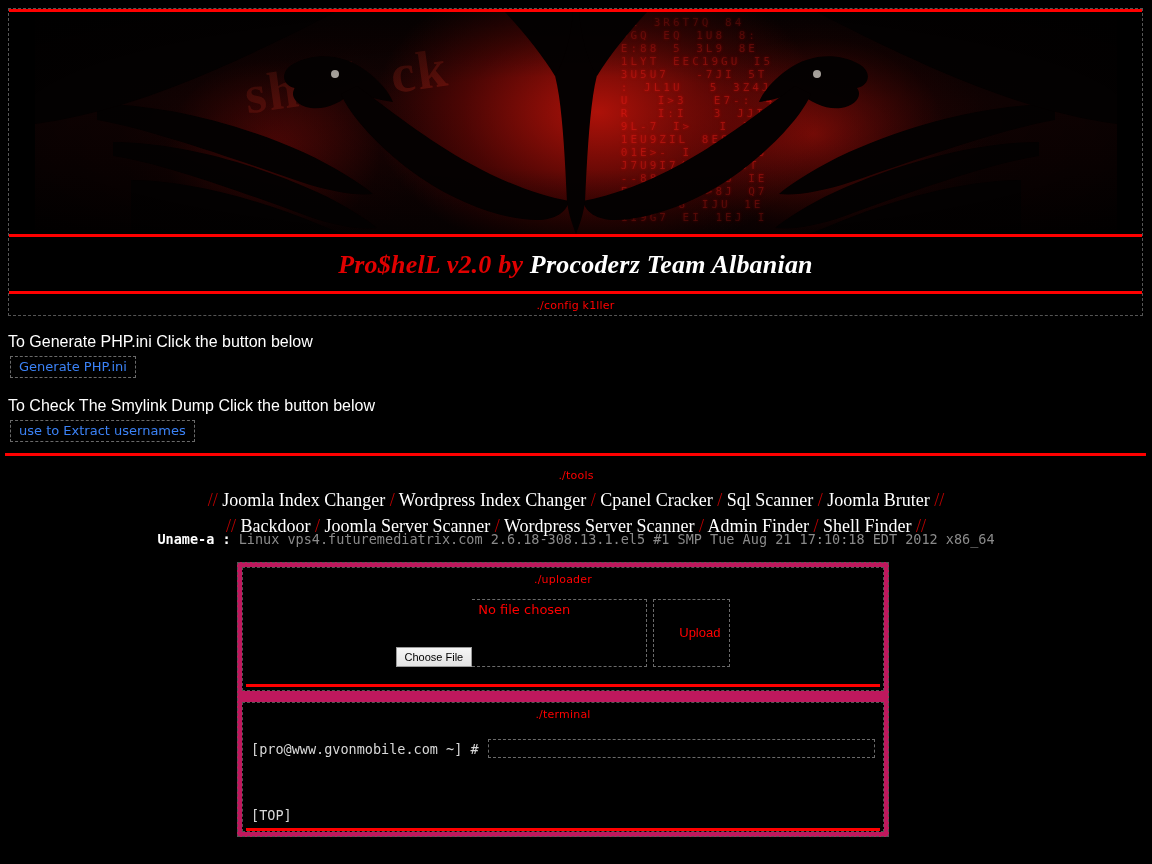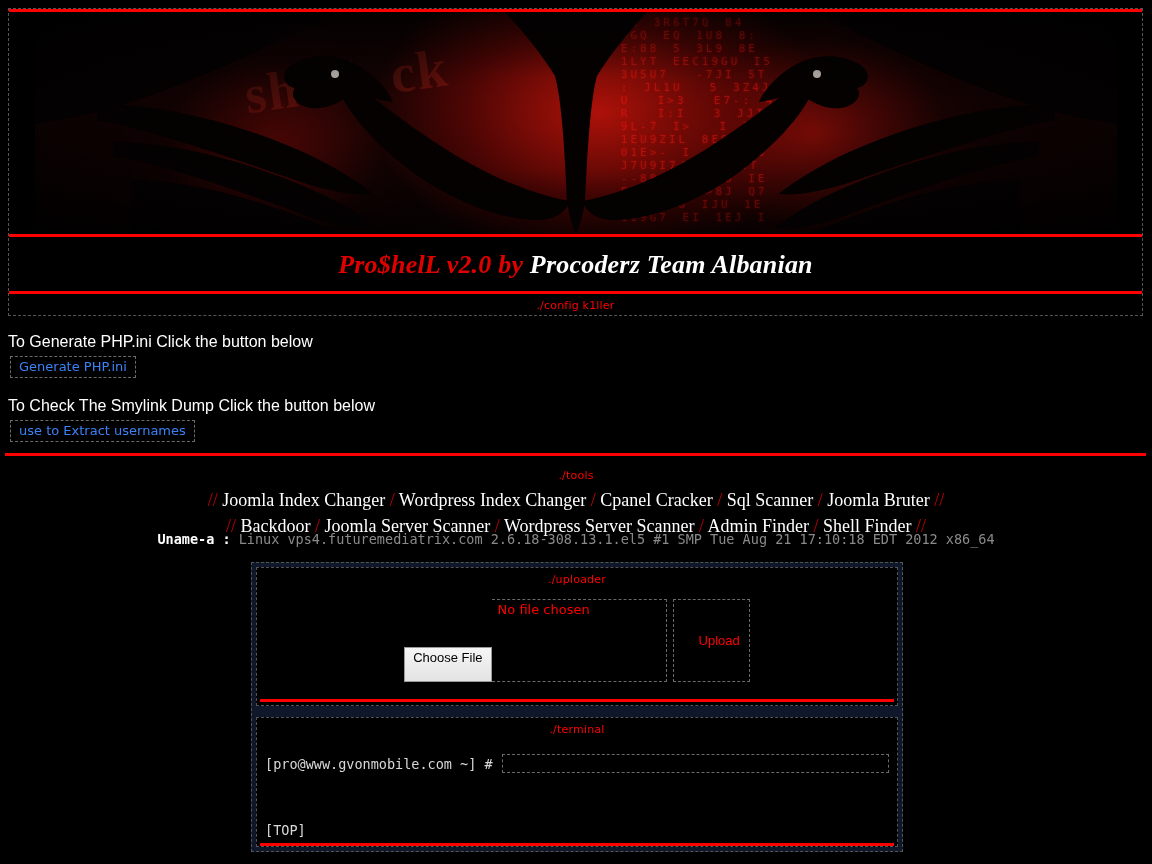--- a/index.html
+++ b/index.html
@@ -202,26 +202,26 @@
     color: #ffffff;
     font-weight: bold;
   }
   .uname-value {
     color: #8a8a8a;
   }
 
   
   .lower {
     position: absolute;
-    left: 251px;
+    left: 237px;
     top: 562px;
     width: 652px;
     border: 1px dashed #555555;
     box-sizing: border-box;
-    background: #0f172a;
+    background: #be185d;
     padding: 4px;
   }
   .panel {
     border: 1px dashed #555555;
     box-sizing: border-box;
     background: #000000;
   }
 
   
   .uploader-body {
@@ -232,22 +232,22 @@
     display: inline-flex;
     align-items: stretch;
     font-family: "DejaVu Sans", sans-serif;
     font-size: 13px;
   }
   .choose-file-btn {
     background: linear-gradient(180deg,#f6f6f6 0%, #e3e3e3 100%);
     border: 1px solid #9a9a9a;
     color: #000000;
     font-family: "Liberation Sans", sans-serif;
-    font-size: 13px;
-    padding: 2px 8px 16px 8px;
+    font-size: 11px;
+    padding: 2px 8px 1px 8px;
     line-height: 15px;
     cursor: pointer;
     white-space: nowrap;
     margin-top: 48px;
   }
   .file-name {
     border: 1px dashed #6a6a6a;
     border-left: 0;
     color: #ff0000;
     padding: 2px 8px 3px 6px;

